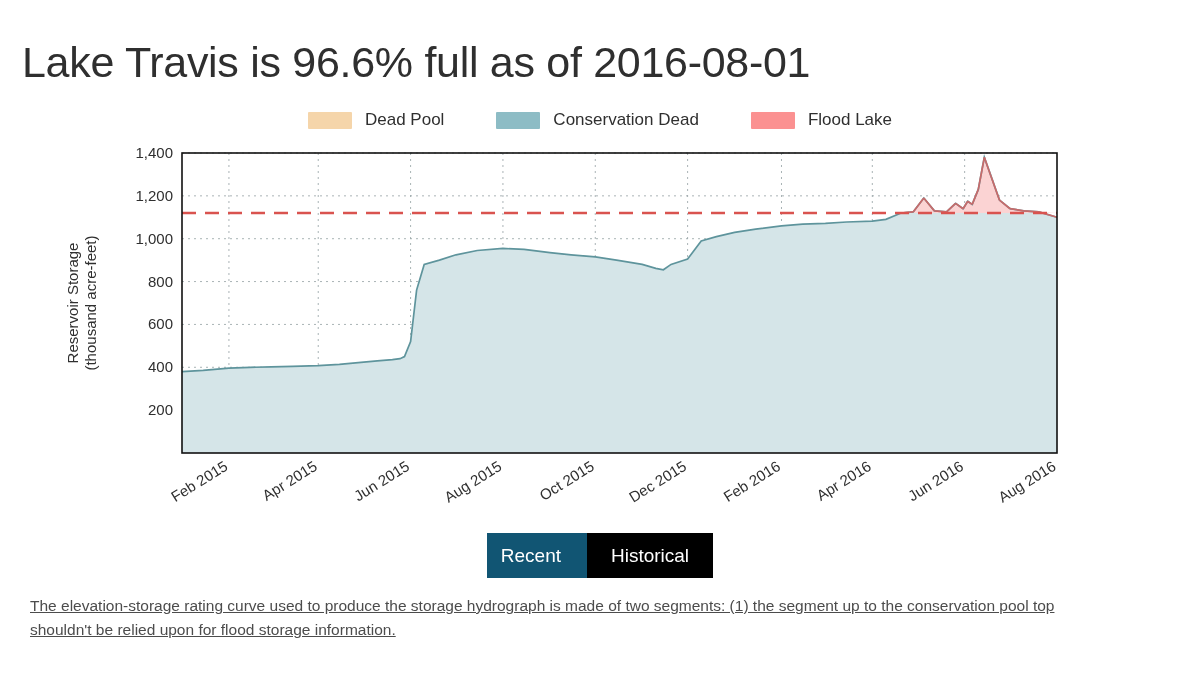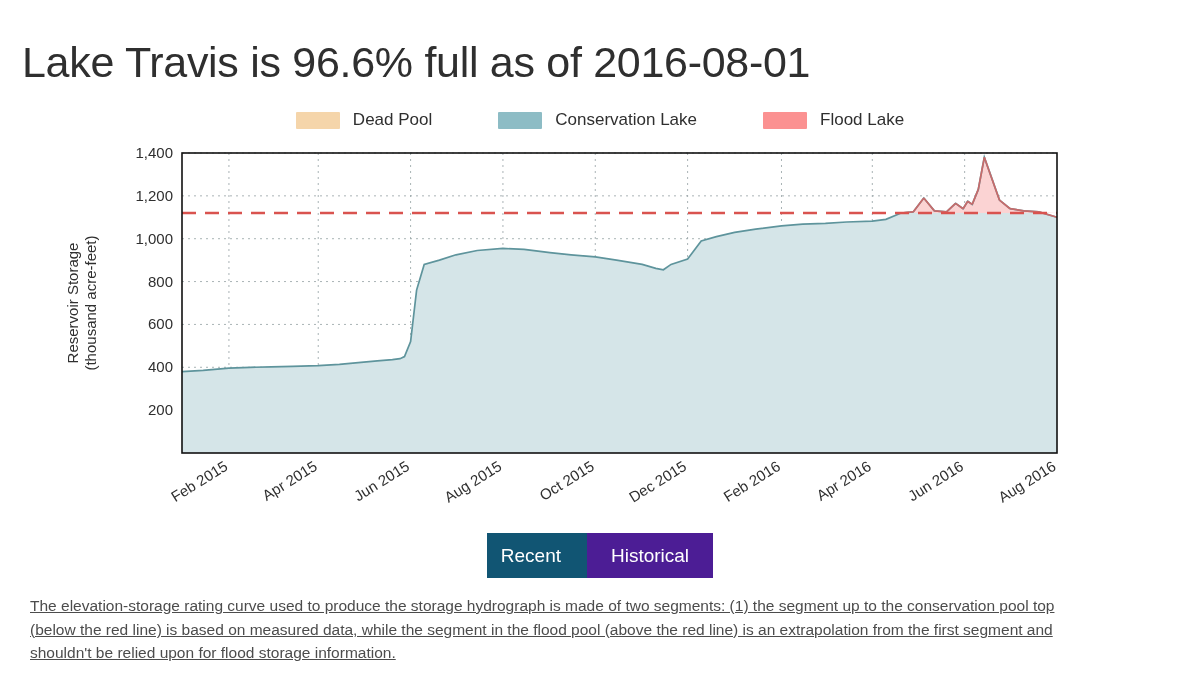--- a/index.html
+++ b/index.html
@@ -30,21 +30,21 @@
     font-family: "Liberation Sans", sans-serif;
   }
   
   #legend {
     position: absolute;
     left: 0; top: 110px;
     width: 1200px;
     display: flex;
     justify-content: center;
     align-items: center;
-    gap: 66px;
+    gap: 52px;
   }
   .legend-item {
     display: flex;
     align-items: center;
     gap: 13px;
   }
   .legend-swatch {
     width: 44px;
     height: 17px;
     border-radius: 1px;
@@ -115,21 +115,21 @@
 
   <div id="page-title" style="color: rgb(47, 47, 47); margin-top: 24px;">Lake Travis is 96.6% full as of 2016-08-01</div>
 
   <div id="legend">
     <div class="legend-item">
       <span class="legend-swatch" style="background: rgb(245, 213, 170);"></span>
       <span class="legend-label">Dead Pool</span>
     </div>
     <div class="legend-item">
       <span class="legend-swatch" style="background: rgb(141, 188, 197);"></span>
-      <span class="legend-label">Conservation Lake</span>
+      <span class="legend-label">Conservation Dead</span>
     </div>
     <div class="legend-item">
       <span class="legend-swatch" style="background: rgb(251, 145, 145);"></span>
       <span class="legend-label">Flood Lake</span>
     </div>
   </div>
 
   <div id="chart-area">
     <svg id="chart-svg" width="1120" height="370" viewBox="0 0 1120 370">
       <defs>
@@ -213,22 +213,21 @@
         </g>
       <g id="g-ylabel">
           <text x="78" y="163" class="axis-title" transform="rotate(-90 78 163)">Reservoir Storage</text>
           <text x="96" y="163" class="axis-title" transform="rotate(-90 96 163)">(thousand acre-feet)</text>
         </g>
     </svg>
   </div>
 
   <div id="tabs">
     <button class="tab-btn active" style="background: rgb(17, 85, 115); color: rgb(255, 255, 255); padding-left: 12px;">Recent</button>
-    <button class="tab-btn" style="background: #4c1d95; color: rgb(255, 255, 255); text-align: right;">Historical</button>
+    <button class="tab-btn" style="background: #000000; color: rgb(255, 255, 255); text-align: right;">Historical</button>
   </div>
 
   <div id="footer-note">
     <span class="note-line">The elevation-storage rating curve used to produce the storage hydrograph is made of two segments: (1) the segment up to the conservation pool top</span>
-    <span class="note-line">(below the red line) is based on measured data, while the segment in the flood pool (above the red line) is an extrapolation from the first segment and</span>
     <span class="note-line">shouldn't be relied upon for flood storage information.</span>
   </div>
 
 </div>
 
 </body></html>

